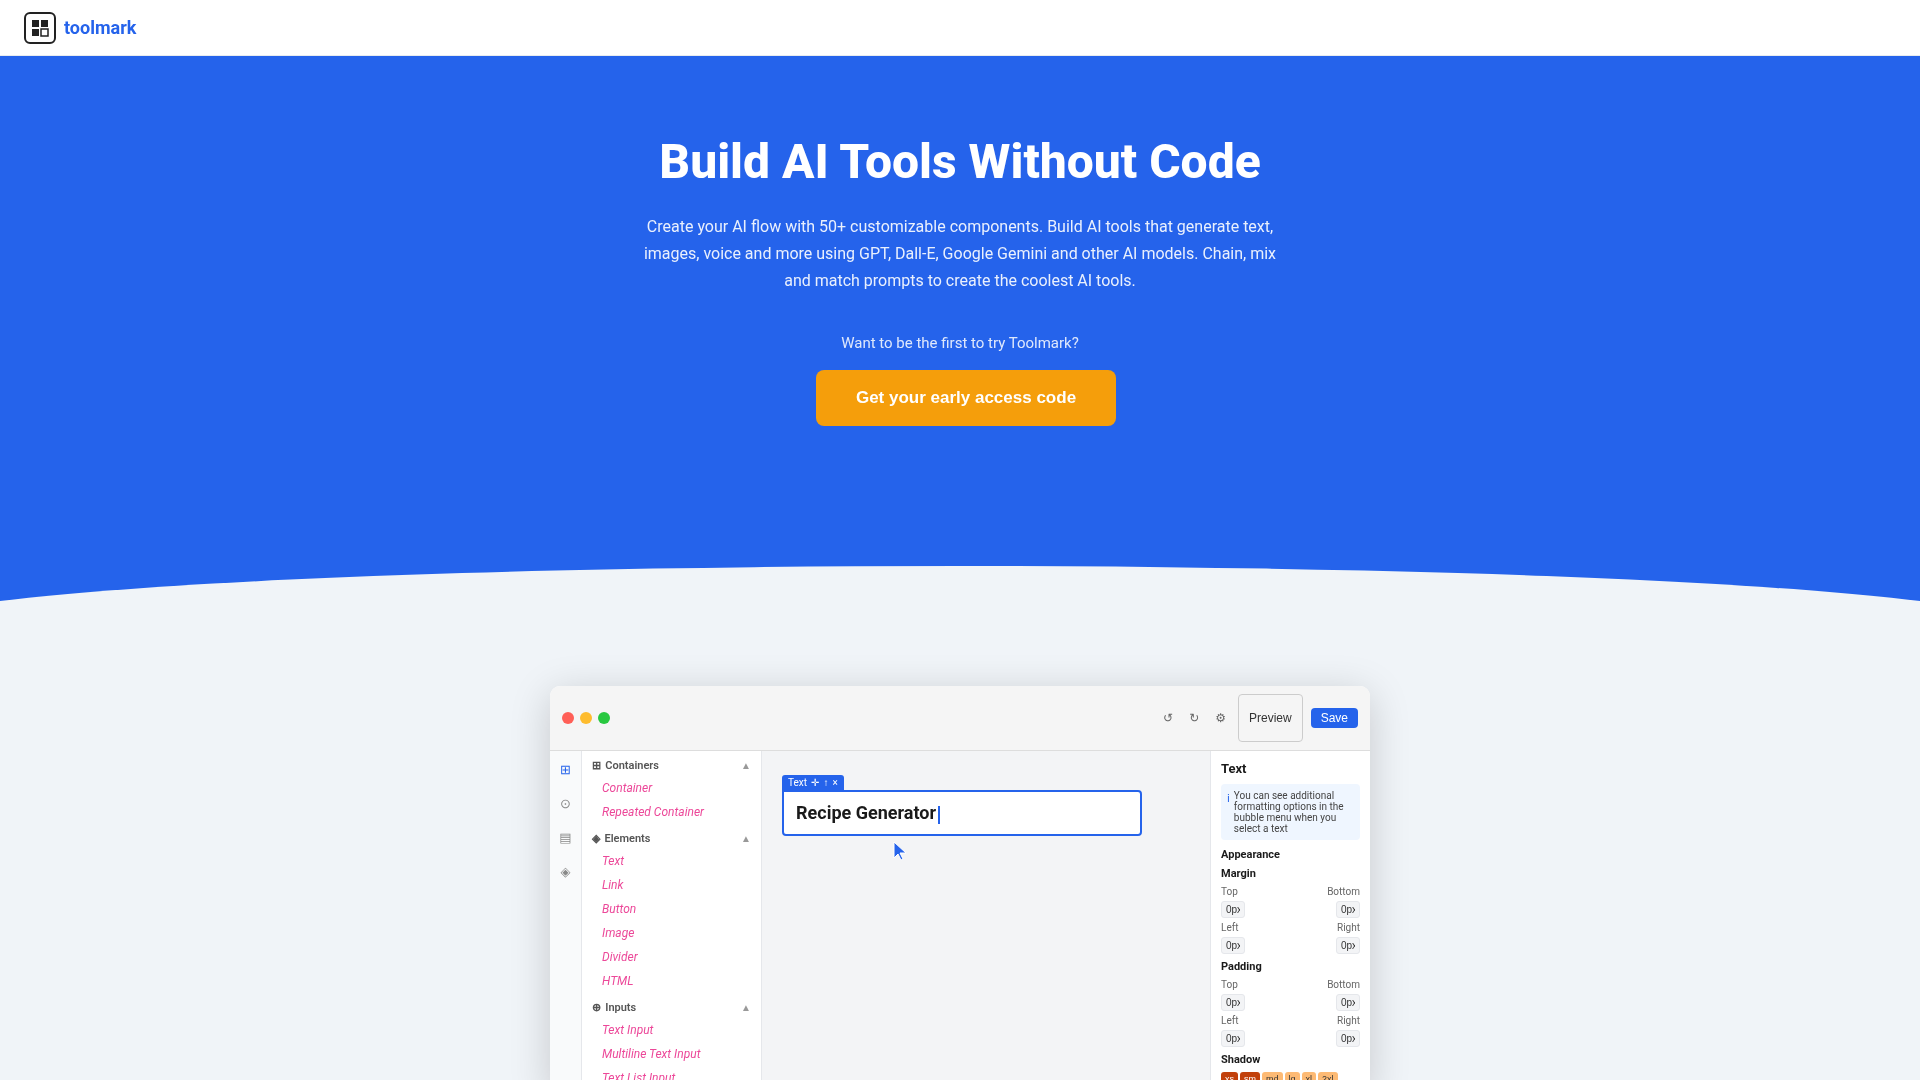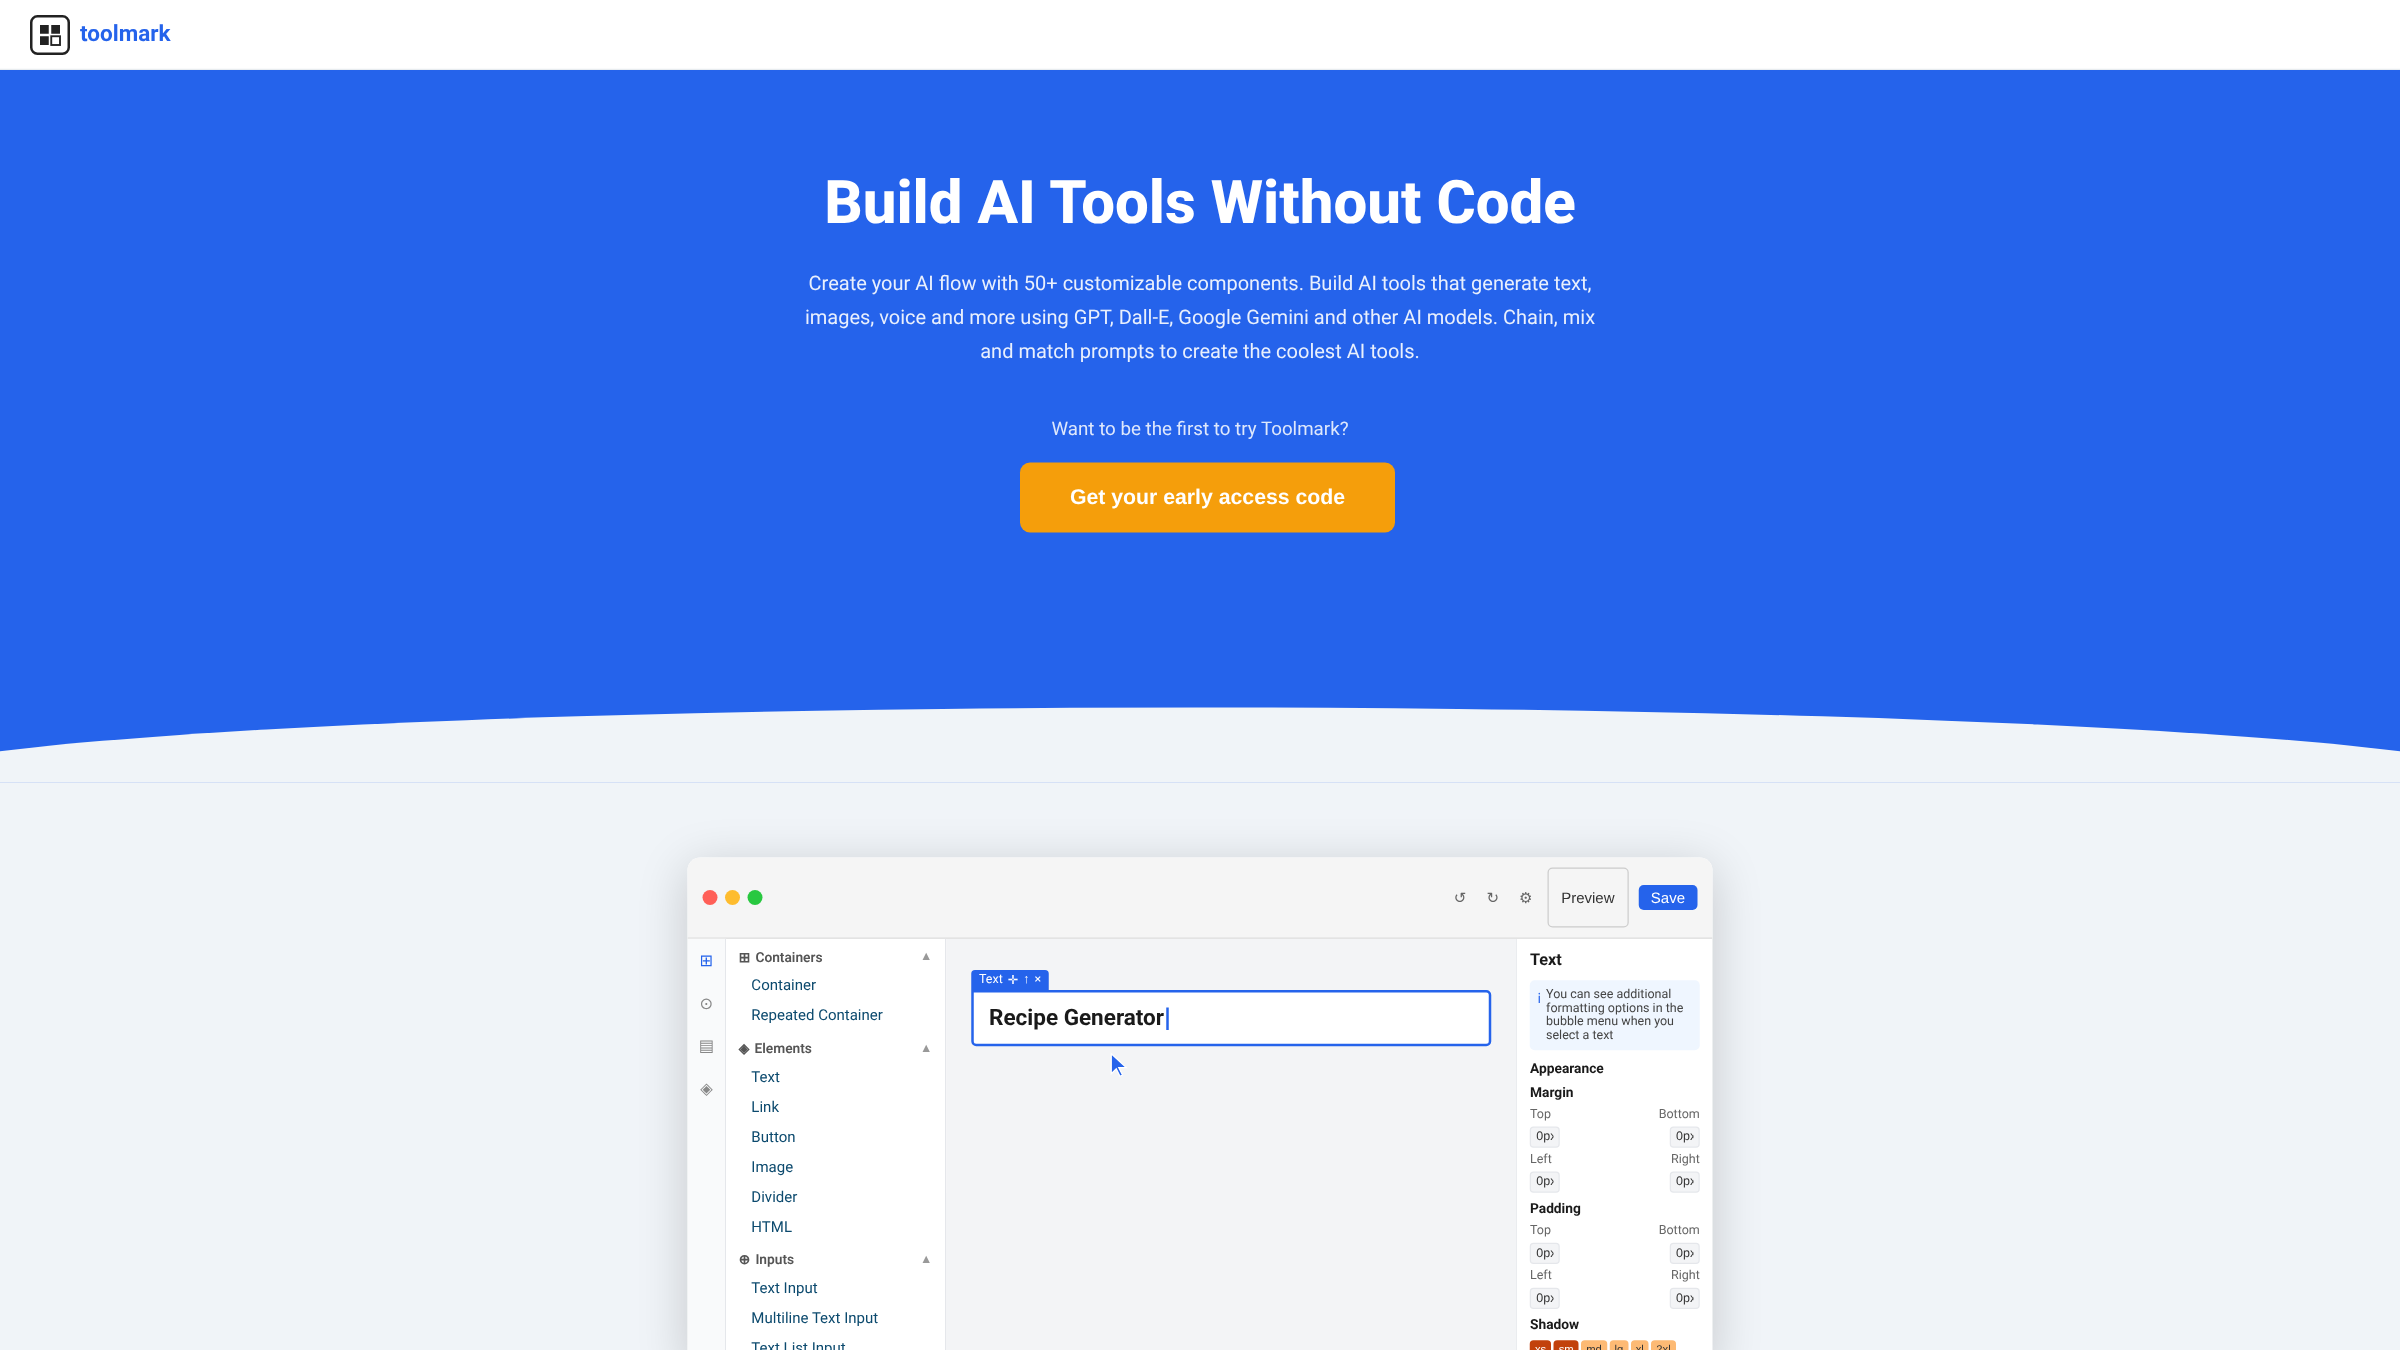--- a/index.html
+++ b/index.html
@@ -177,23 +177,24 @@
       padding: 8px 10px 4px;
       color: #555;
       font-weight: 600;
       font-size: 11px;
     }
     .sidebar-section-header .caret { font-size: 10px; color: #999; }
     .sidebar-item {
       display: flex;
       align-items: flex-end;
       padding: 5px 10px 5px 20px;
-      color: #0c4a6e;
+      color: #ec4899;
       font-size: 12px;
       cursor: pointer;
+      font-style: italic;
     }
     .sidebar-nav-icons {
       width: 32px;
       background: #f9fafb;
       border-right: 1px solid #e5e7eb;
       display: flex;
       flex-direction: column;
       align-items: center;
       padding: 8px 0;
       gap: 14px;
@@ -231,21 +232,21 @@
       gap: 4px;
     }
     .canvas-text-element {
       background: #fff;
       border: 2px solid #2563eb;
       border-radius: 0 4px 4px 4px;
       padding: 10px 12px;
       font-size: 18px;
       font-weight: 700;
       color: #1a1a1a;
-      width: 416px;
+      width: 360px;
     }
     .canvas-cursor {
       display: inline-block;
       width: 2px;
       height: 18px;
       background: #2563eb;
       margin-left: 2px;
       vertical-align: middle;
     }
 

